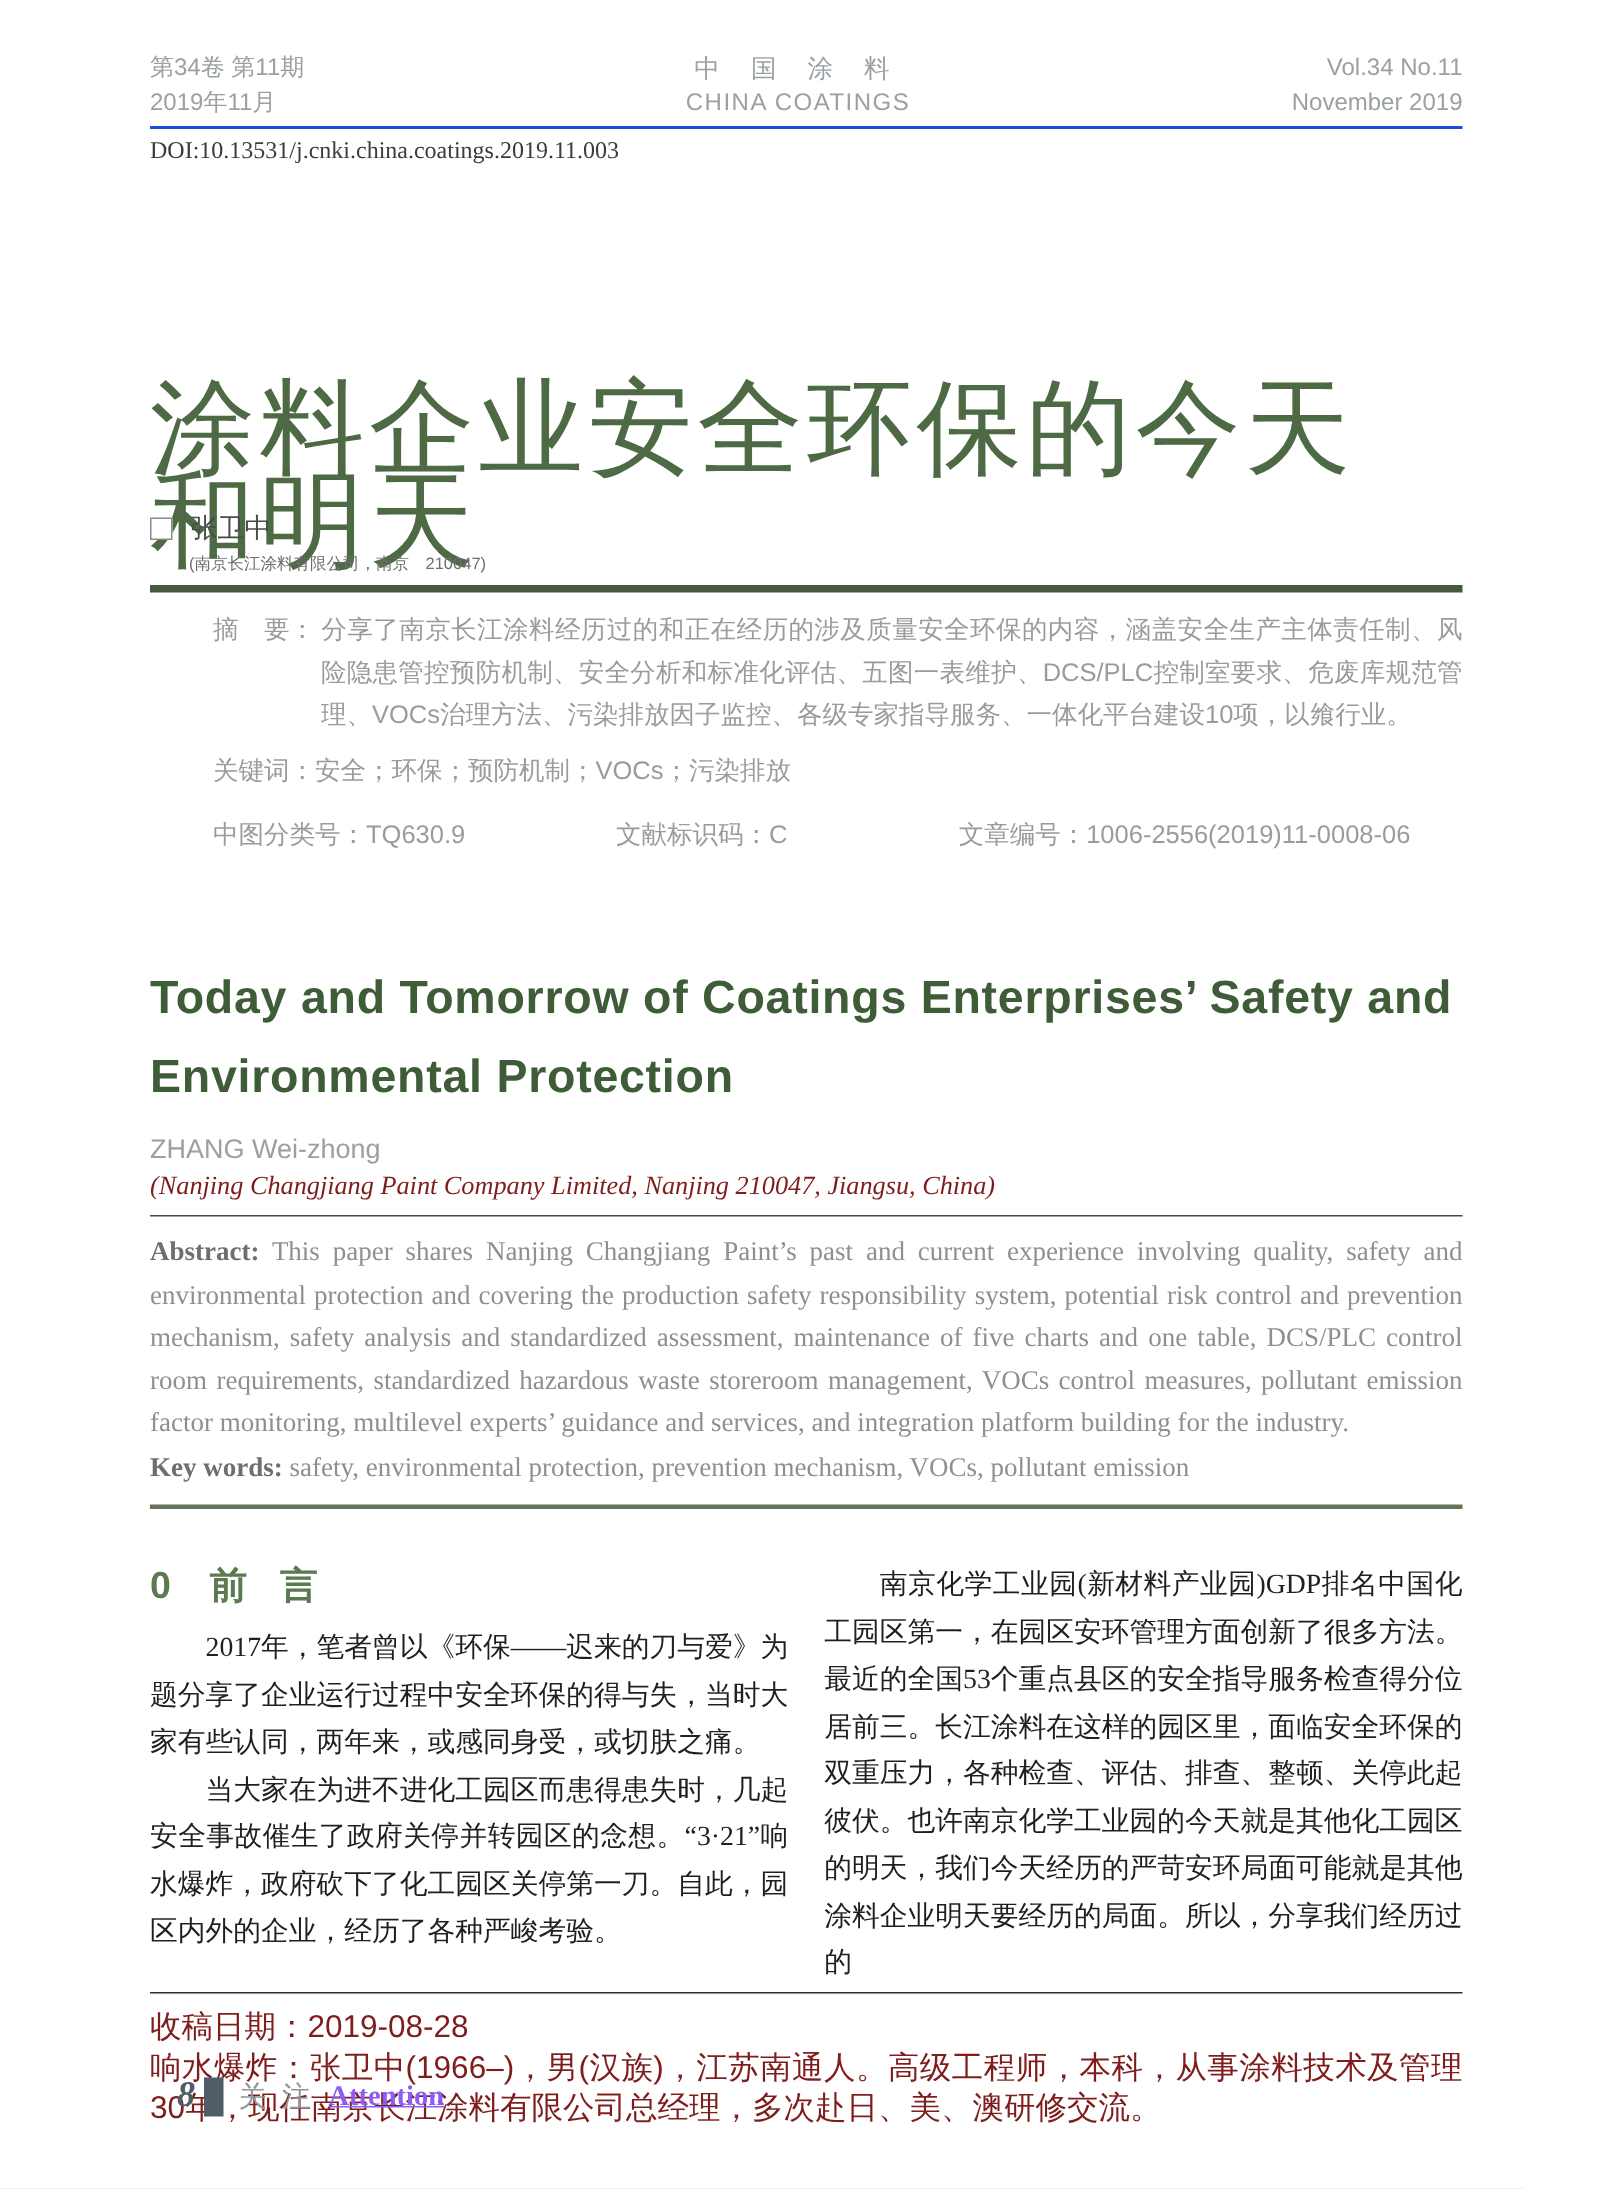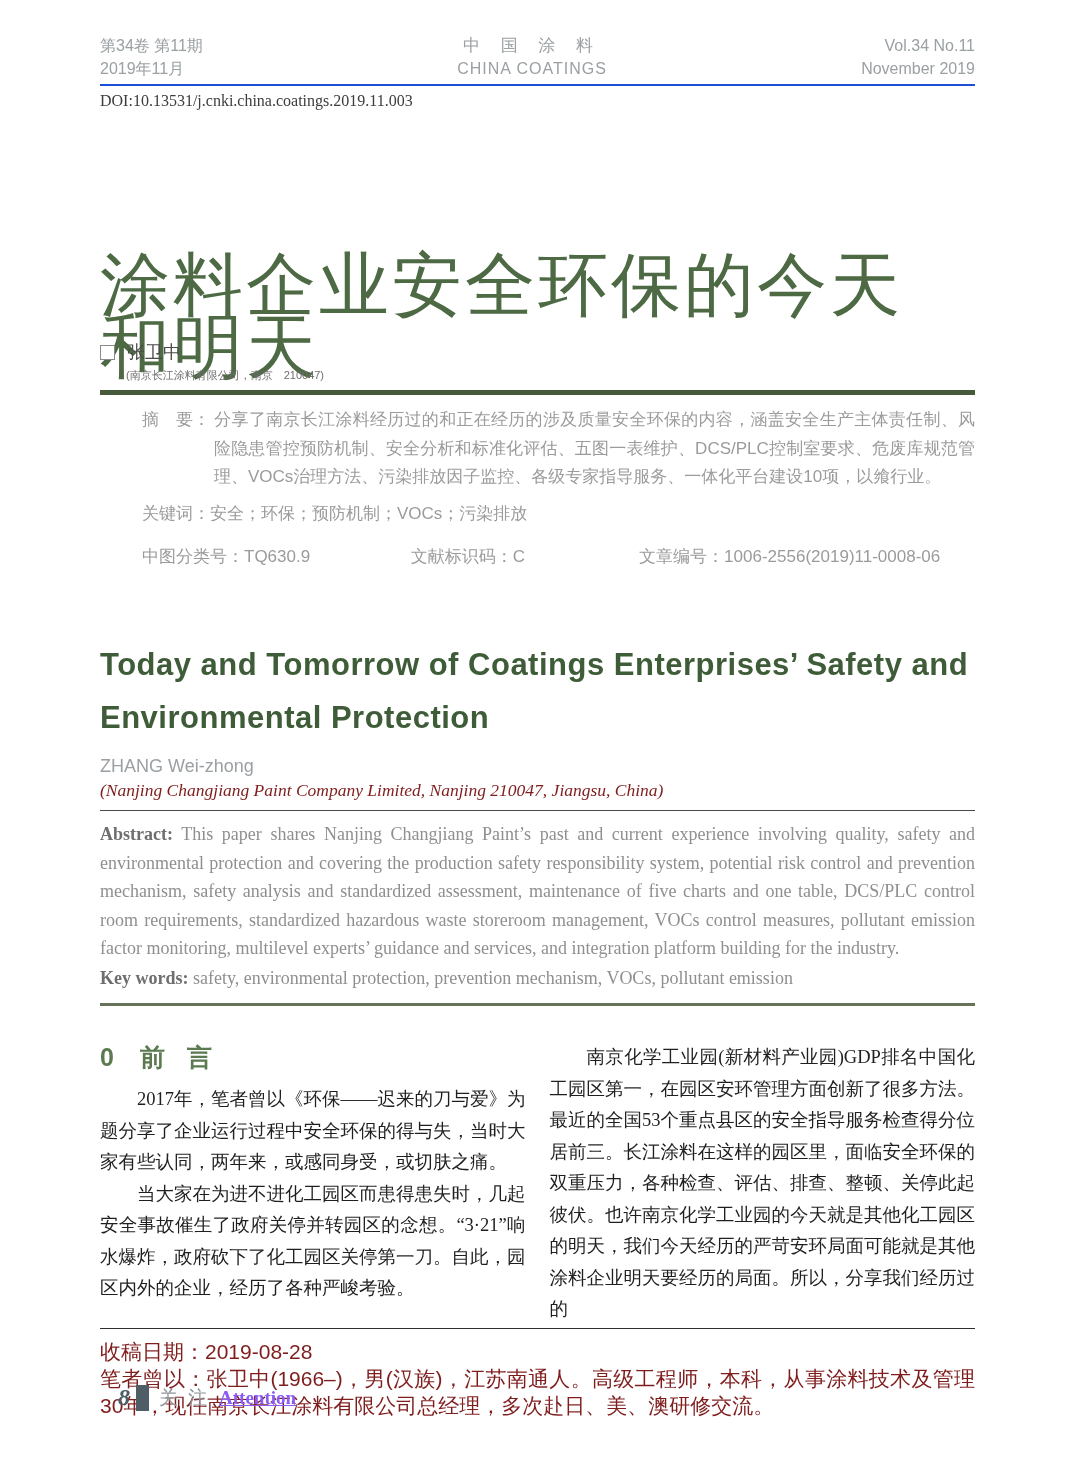--- a/index.html
+++ b/index.html
@@ -130,21 +130,21 @@
       <p>2017年，笔者曾以《环保——迟来的刀与爱》为题分享了企业运行过程中安全环保的得与失，当时大家有些认同，两年来，或感同身受，或切肤之痛。</p>
       <p>当大家在为进不进化工园区而患得患失时，几起安全事故催生了政府关停并转园区的念想。“3·21”响水爆炸，政府砍下了化工园区关停第一刀。自此，园区内外的企业，经历了各种严峻考验。</p>
     </div>
     <div class="col">
       <p>南京化学工业园(新材料产业园)GDP排名中国化工园区第一，在园区安环管理方面创新了很多方法。最近的全国53个重点县区的安全指导服务检查得分位居前三。长江涂料在这样的园区里，面临安全环保的双重压力，各种检查、评估、排查、整顿、关停此起彼伏。也许南京化学工业园的今天就是其他化工园区的明天，我们今天经历的严苛安环局面可能就是其他涂料企业明天要经历的局面。所以，分享我们经历过的</p>
     </div>
   </div>
 
   <div class="abs footnote">
     <p><span>收稿日期：</span><span>2019-08-28</span></p>
-    <p><span>笔者曾以：</span><span>张卫中(1966–)，男(汉族)，江苏南通人。高级工程师，本科，从事涂料技术及管理30年，现任南京长江涂料有限公司总经理，多次赴日、美、澳研修交流。</span></p>
+    <p><span>响水爆炸：</span><span>张卫中(1966–)，男(汉族)，江苏南通人。高级工程师，本科，从事涂料技术及管理30年，现任南京长江涂料有限公司总经理，多次赴日、美、澳研修交流。</span></p>
   </div>
 
   <div class="page-footer">
     <span class="pg-no">8</span>
     <span class="pg-bar"></span>
     <span class="pg-cn">关注</span>
     <span class="pg-en">Attention</span>
   </div>
 
 </div>

